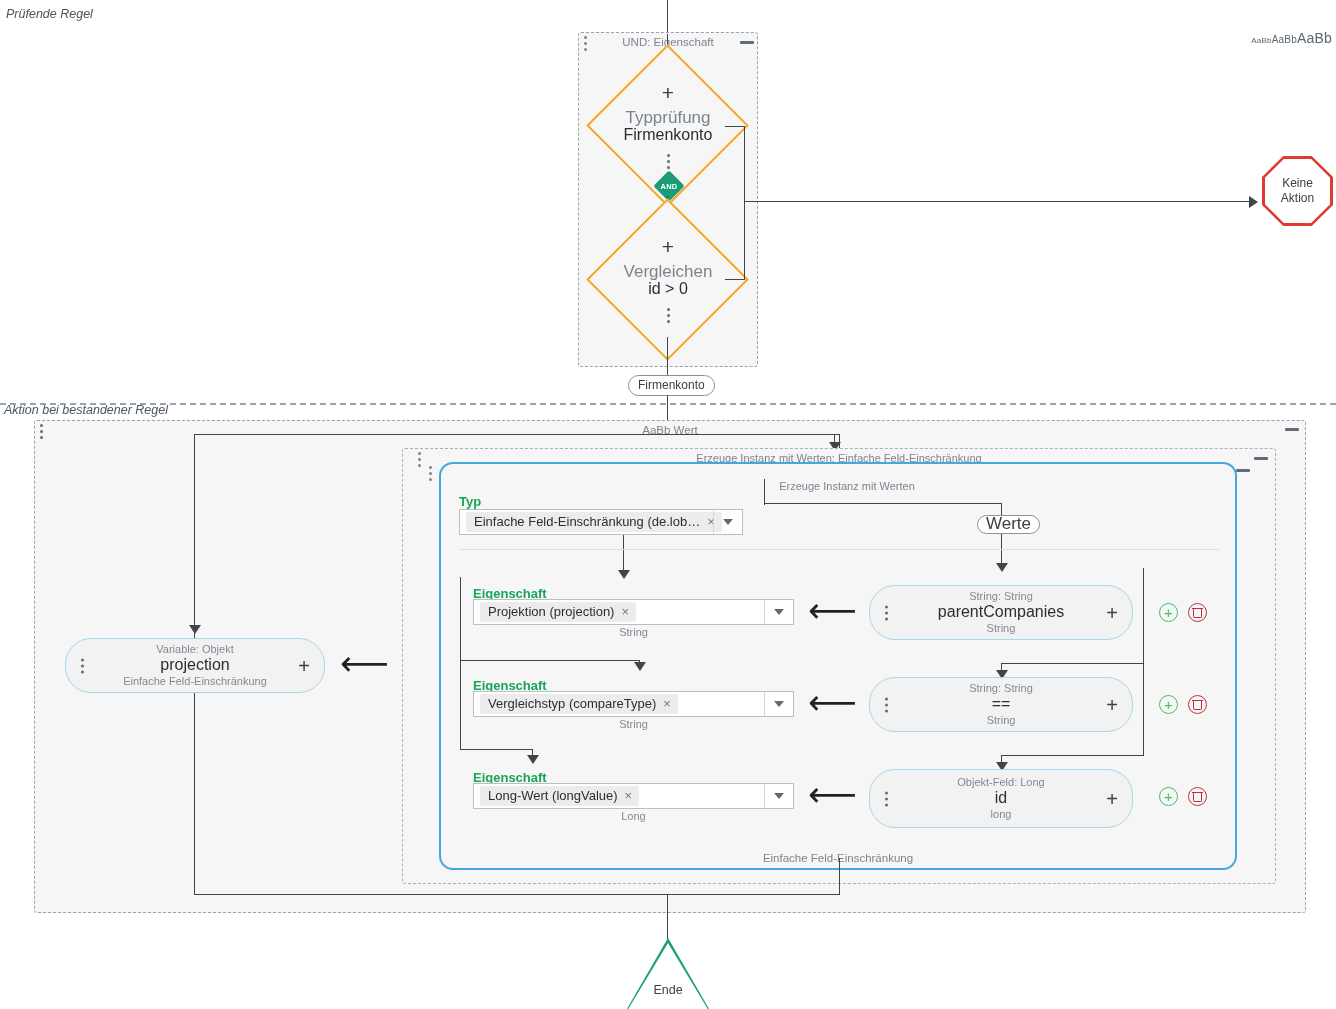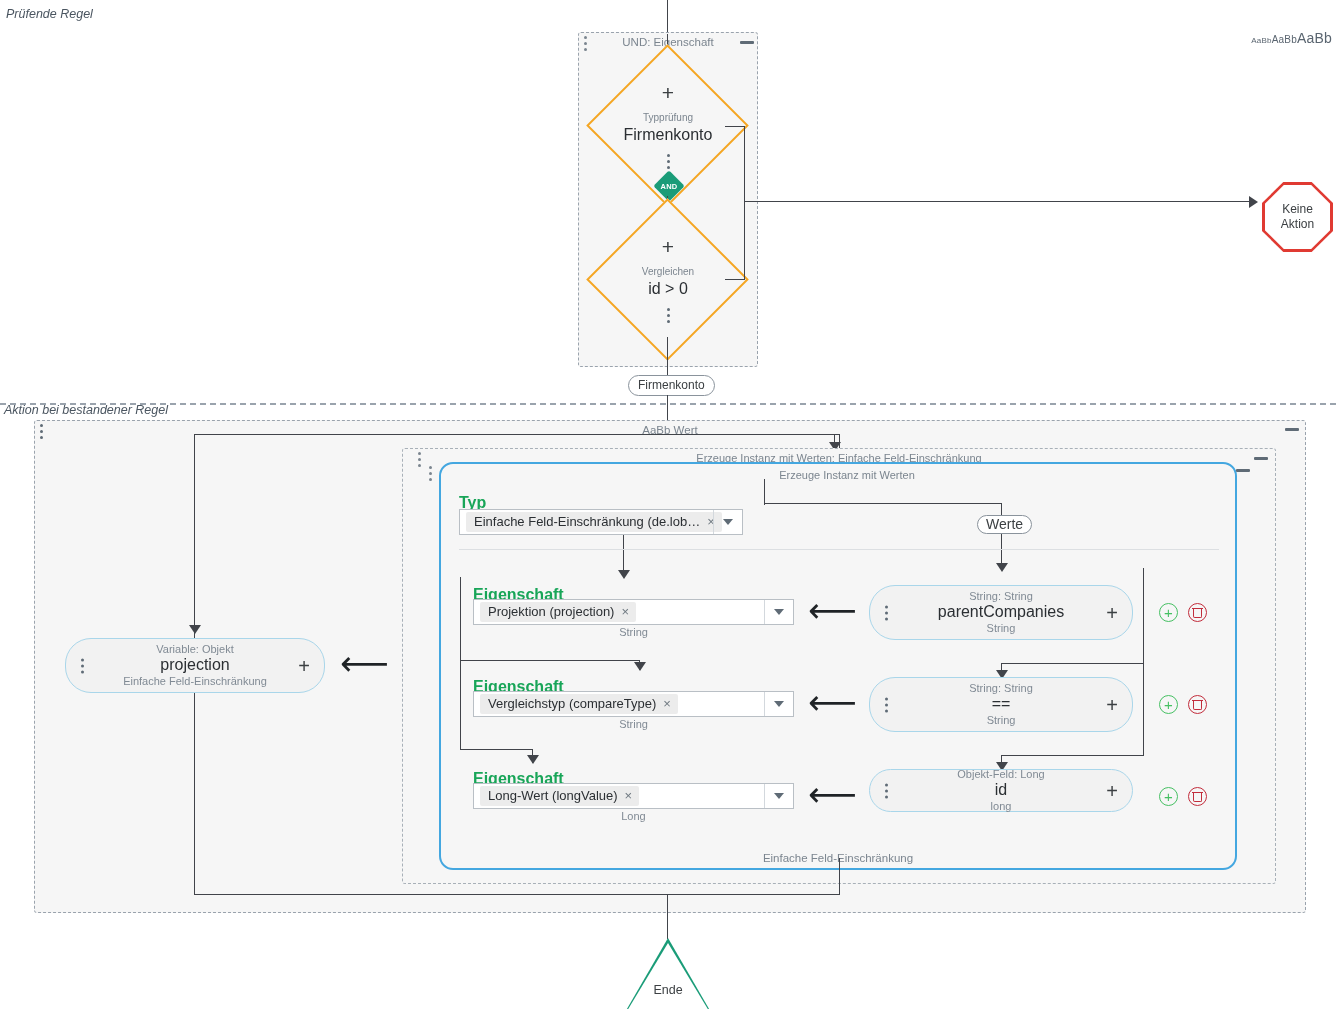--- a/index.html
+++ b/index.html
@@ -76,21 +76,21 @@
     border:2.6px solid #f5a623;
     background:#f6f6f6;
     box-sizing:border-box;
   }
   .diamond-inner{
     position:absolute;
     display:flex;flex-direction:column;align-items:center;justify-content:center;
     text-align:center;pointer-events:none;
   }
   .dia-plus{font-size:21px;line-height:18px;color:#3c4043;font-weight:400;}
-  .dia-sub{font-size:10px;color:#7b858f;line-height:15px;}
+  .dia-sub{font-size:17px;color:#7b858f;line-height:15px;}
   .dia-main{font-size:16px;color:#2b2f33;line-height:20px;}
   .dots-v.in-dia{position:relative;width:4px;margin-top:9px;}
 
   
   .and-badge{
     position:absolute;width:22px;height:22px;background:#1a9c78;
     transform:rotate(45deg);border-radius:2px;
   }
   .and-text{
     position:absolute;font-size:7.5px;color:#ffffff;font-weight:700;
@@ -118,21 +118,21 @@
   }
   .tri-label{font-size:12.5px;color:#3c4043;padding-bottom:14px;}
 
   
   .edge-pill{
     position:absolute;
     border:1px solid #8a939c;border-radius:11px;background:#ffffff;
     font-size:12px;color:#3c4043;padding:2px 9px 3px;white-space:nowrap;
     line-height:14px;
   }
-  .edge-pill.sm{font-size:14px;padding:1px 8px 2px;}
+  .edge-pill.sm{font-size:17px;padding:1px 8px 2px;}
 
   
   .node-pill{
     position:absolute;box-sizing:border-box;
     border:1.6px solid #a9d6ea;background:#f2f2f2;border-radius:26px;
     display:flex;align-items:center;justify-content:center;
   }
   .node-pill .np-center{
     display:flex;flex-direction:column;align-items:center;justify-content:center;
     text-align:center;line-height:1.18;
@@ -141,21 +141,21 @@
   .np-main{font-size:16px;color:#2b2f33;}
   .np-bot{font-size:11px;color:#808a94;}
   .np-plus{
     position:absolute;right:14px;top:50%;transform:translateY(-50%);
     font-size:20px;color:#3c4043;line-height:18px;
   }
   .np-dots{position:absolute;left:14px;top:50%;transform:translateY(-50%);}
 
   
   .field-label{
-    position:absolute;font-size:16px;font-weight:700;color:#18a558;white-space:nowrap;
+    position:absolute;font-size:13px;font-weight:700;color:#18a558;white-space:nowrap;
   }
   .select-box{
     position:absolute;box-sizing:border-box;
     border:1px solid #b9bfc5;background:#ffffff;height:26px;
     display:flex;align-items:stretch;
   }
   .select-main{flex:1;display:flex;align-items:center;padding-left:6px;min-width:0;}
   .chip{
     display:inline-flex;align-items:center;gap:7px;
     background:#ececec;border-radius:2px;padding:2px 7px 3px 8px;
@@ -269,21 +269,21 @@
         <i></i>
       </div>
   </div>
 
   <div class="line-h" style="left:725px;top:126px;width:20px;"></div>
   <div class="line-v" style="left:744px;top:126px;height:154px;"></div>
   <div class="line-h" style="left:725px;top:279px;width:20px;"></div>
   <div class="line-h" style="left:744px;top:201px;width:508px;"></div>
   <div class="arrow-right" style="left:1249px;top:196px;"></div>
 
-  <div class="octagon-wrap" style="left:1262px;top:182px;width:71px;height:70px;">
+  <div class="octagon-wrap" style="left:1262px;top:156px;width:71px;height:70px;">
     <div class="oct-bg"></div>
     <div class="oct-fg">
       <div>
         <div>Keine</div>
         <div>Aktion</div>
       </div>
     </div>
   </div>
 
   <div class="line-v" style="left:667px;top:337px;height:39px;"></div>
@@ -314,21 +314,21 @@
     <div class="box-title sm">Erzeuge Instanz mit Werten: Einfache Feld-Einschränkung</div>
   </div>
   <div class="dots-v light abs" style="left:417px;top:452px;">
       <i></i>
       <i></i>
       <i></i>
     </div>
   <div class="minus-btn abs" style="left:1253px;top:452px;"></div>
 
   <div class="blue-box abs" style="left:439px;top:462px;width:798px;height:408px;">
-    <div class="box-title sm" style="top:5px;margin-left:18px;">Erzeuge Instanz mit Werten</div>
+    <div class="box-title sm" style="top:16px;margin-left:18px;">Erzeuge Instanz mit Werten</div>
     <div class="box-footer" style="bottom:4px;">Einfache Feld-Einschränkung</div>
   </div>
   <div class="dots-v light abs" style="left:428px;top:466px;">
       <i></i>
       <i></i>
       <i></i>
     </div>
   <div class="minus-btn abs" style="left:1235px;top:464px;"></div>
 
   <div class="field-label" style="left:459px;top:494px;">Typ</div>
@@ -438,21 +438,21 @@
       <span class="chip">
         <span>Long-Wert (longValue)</span>
         <span class="x">×</span>
       </span>
     </div>
     <div class="select-arrow"></div>
   </div>
   <div class="field-type" style="left:473px;top:810px;width:321px;">Long</div>
   <div class="arrow-left-big" style="left:808px;top:782px;">⟵</div>
 
-  <div class="node-pill" style="left:869px;top:769px;width:264px;height:43px;">
+  <div class="node-pill" style="left:869px;top:769px;width:264px;height:59px;">
     <div class="np-dots dots-v">
         <i></i>
         <i></i>
         <i></i>
       </div>
     <div class="np-center">
       <div class="np-top">Objekt-Feld: Long</div>
       <div class="np-main">id</div>
       <div class="np-bot">long</div>
     </div>

